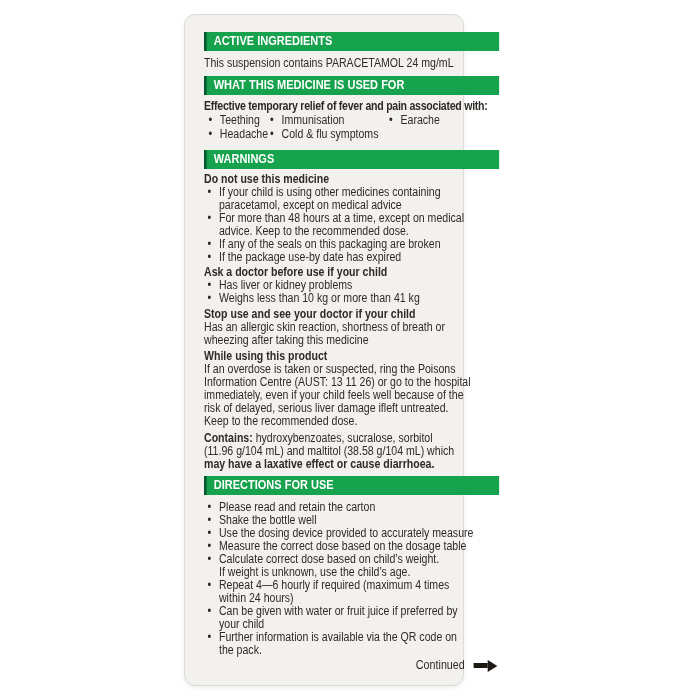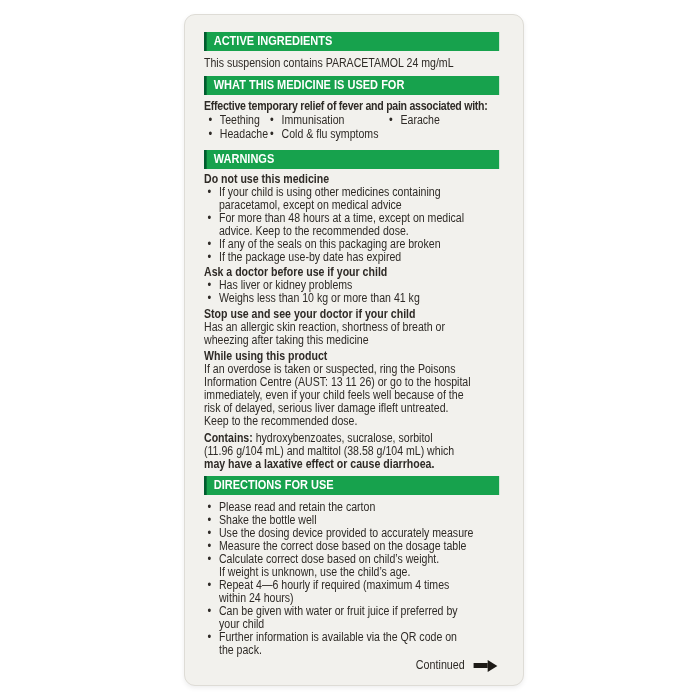--- a/index.html
+++ b/index.html
@@ -2,21 +2,21 @@
 <html><head>
 <meta charset="utf-8">
 <style>
   html,body{margin:0;padding:0;}
   body{
     width:700px;height:700px;background:#ffffff;
     font-family:"Liberation Sans", sans-serif;
     color:#2e2a26;position:relative;overflow:hidden;
   }
   .card{
-    position:absolute;left:184px;top:14px;width:340px;height:672px;
+    position:absolute;left:184px;top:14px;width:280px;height:672px;
     background:#f2f1ed;border:1px solid #dedcd6;border-radius:11px;
     box-sizing:border-box;box-shadow:0 2px 5px rgba(0,0,0,0.07);
   }
   .content{
     position:absolute;left:19px;top:17px;width:335px;
     transform:scaleX(0.881);transform-origin:0 0;
     font-size:12px;line-height:13px;letter-spacing:0;
   }
   .bar{
     height:19px;background:#17a24d;border-left:3px solid #005c2e;

